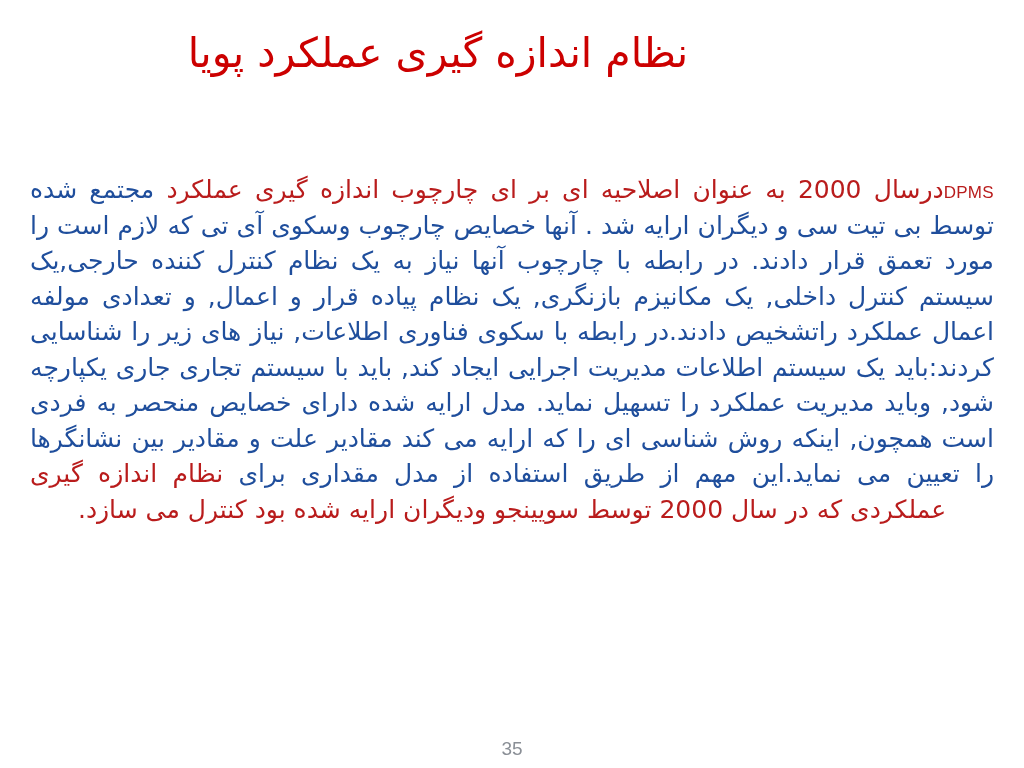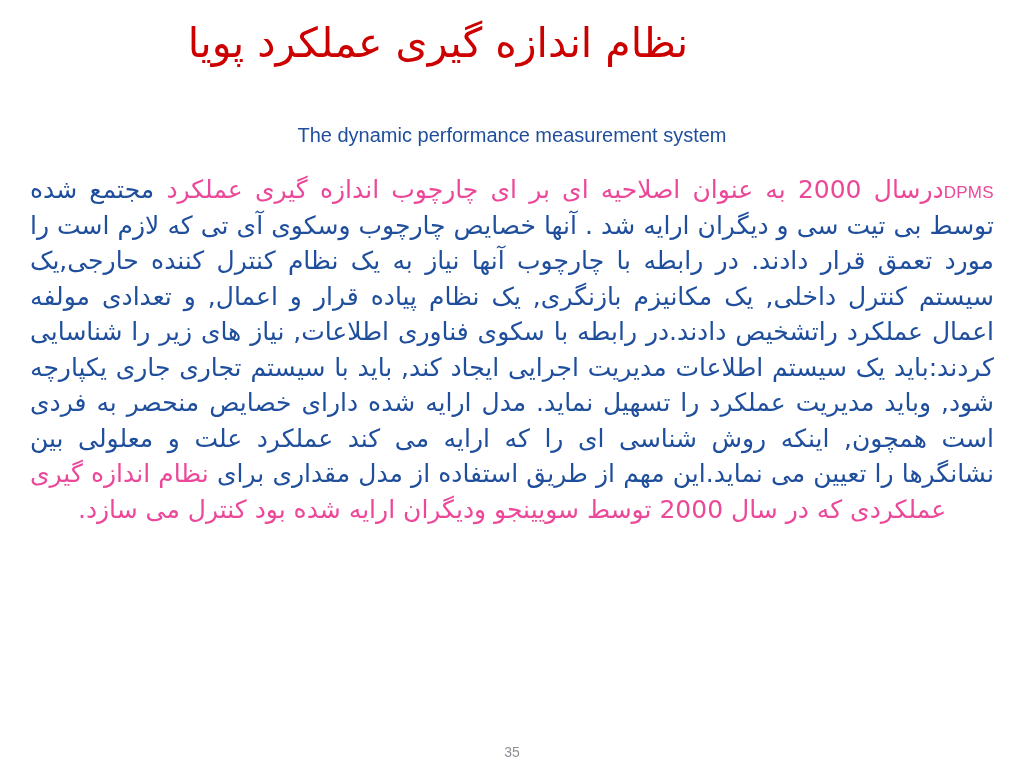--- a/index.html
+++ b/index.html
@@ -15,21 +15,21 @@
     position: relative;
   }
   .slide {
     position: relative;
     width: 1024px;
     height: 768px;
     box-sizing: border-box;
   }
   .slide-title {
     position: absolute;
-    top: 18px;
+    top: 28px;
     left: 0;
     width: 876px;
     text-align: center;
     color: #CC0000;
     font-size: 41px;
     line-height: 1.25;
     direction: rtl;
     font-family: "DejaVu Sans", "Liberation Sans", sans-serif;
   }
   .slide-subtitle {
@@ -56,64 +56,63 @@
     line-height: 1.42;
   }
   .body-block .para {
     margin: 0;
     text-indent: 0;
   }
   .tok-blue {
     color: #1F4E9C;
   }
   .tok-red {
-    color: #ec4899;
+    color: #b91c1c;
   }
   .lat {
     direction: ltr;
     unicode-bidi: embed;
     font-family: "Liberation Sans", sans-serif;
     margin-top: 16px;
   }
   .dpms-tag {
     font-size: 17px;
     letter-spacing: 0.3px;
   }
   .page-number {
     position: absolute;
     bottom: 8px;
     left: 50%;
     transform: translateX(-50%);
     color: #8a8f96;
-    font-size: 14px;
+    font-size: 19px;
     font-family: "Liberation Sans", sans-serif;
     direction: ltr;
   }
 </style>
 </head>
 <body>
 
 <div class="slide">
 
   <div class="slide-title">نظام اندازه گیری عملکرد پویا</div>
 
-  <div class="slide-subtitle">The dynamic performance measurement system</div>
 
   <div class="body-block">
     <p class="para">
       <span class="tok-red dpms-tag lat">DPMS</span><span class="tok-red">درسال 2000 به عنوان اصلاحیه ای بر ای چارچوب اندازه گیری عملکرد</span>
       <span class="tok-blue">مجتمع شده توسط بی تیت سی و دیگران  ارایه شد . آنها خصایص چارچوب</span>
       <span class="tok-blue">وسکوی آی تی که لازم است را مورد تعمق قرار دادند. در رابطه با</span>
       <span class="tok-blue">چارچوب آنها نیاز به یک نظام کنترل کننده حارجی,یک سیستم کنترل داخلی,</span>
       <span class="tok-blue">یک مکانیزم بازنگری, یک نظام پیاده قرار و اعمال, و تعدادی مولفه</span>
       <span class="tok-blue">اعمال عملکرد راتشخیص دادند.در رابطه با سکوی فناوری اطلاعات, نیاز</span>
       <span class="tok-blue">های زیر را شناسایی کردند:باید یک سیستم اطلاعات مدیریت اجرایی ایجاد</span>
       <span class="tok-blue">کند, باید با سیستم تجاری جاری یکپارچه شود, وباید مدیریت عملکرد را</span>
       <span class="tok-blue">تسهیل نماید. مدل ارایه شده دارای خصایص منحصر به فردی است همچون,</span>
-      <span class="tok-blue">اینکه روش شناسی ای را که ارایه  می کند عملکرد علت و معلولی بین</span>
+      <span class="tok-blue">اینکه روش شناسی ای را که ارایه  می کند مقادیر علت و مقادیر بین</span>
       <span class="tok-blue">نشانگرها را تعیین می نماید.این مهم از طریق استفاده از مدل مقداری برای</span>
       <span class="tok-red">نظام اندازه گیری عملکردی که در سال 2000 توسط سویینجو ودیگران ارایه</span>
       <span class="tok-red">شده بود کنترل می سازد.</span>
     </p>
   </div>
 
   <div class="page-number">35</div>
 
 </div>
 

